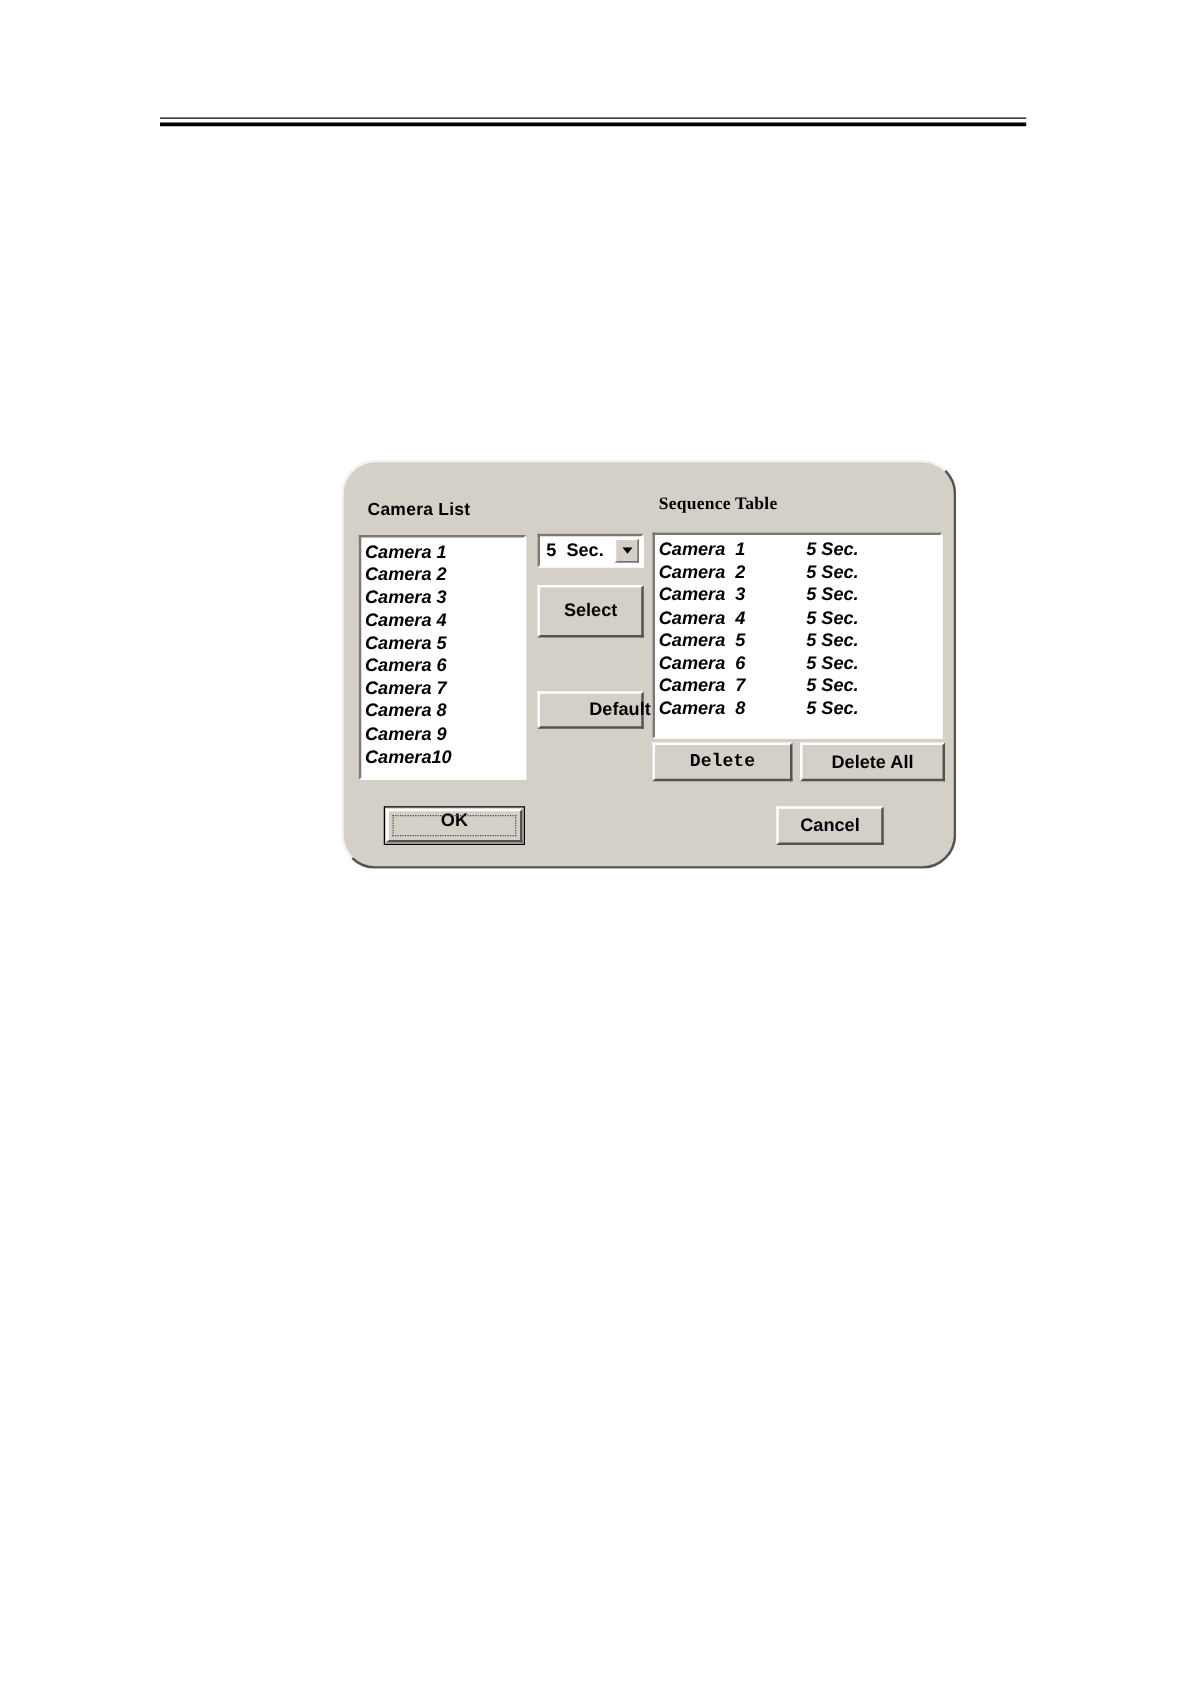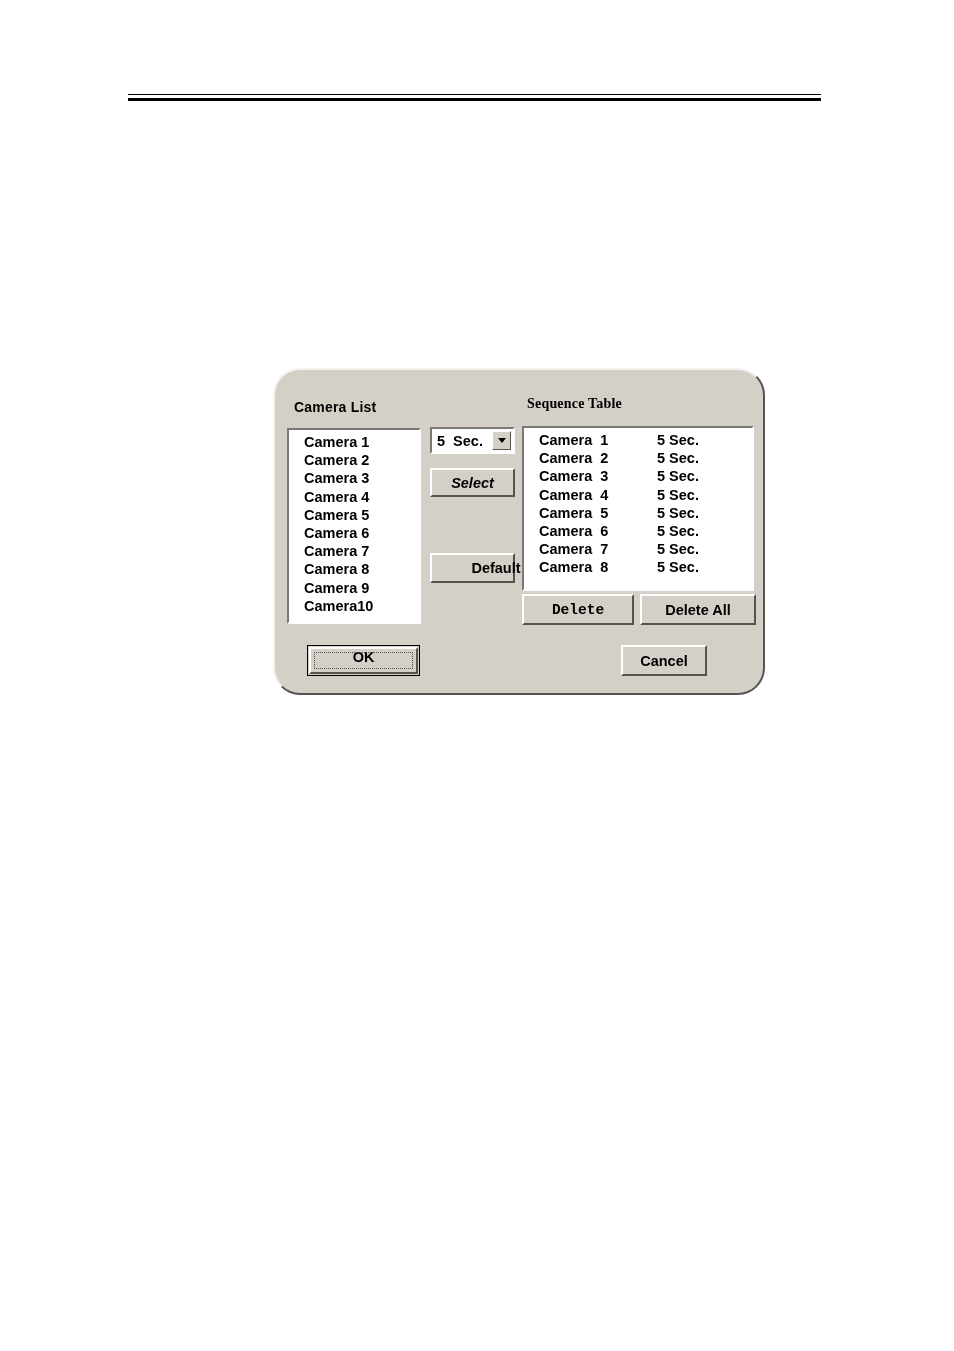--- a/index.html
+++ b/index.html
@@ -84,21 +84,22 @@
     width: 134px;
     height: 196px;
   }
   #sequence-listbox {
     left: 247px;
     top: 56px;
     width: 232px;
     height: 165px;
   }
   .list-inner {
-    padding: 3px 0 0 15px;
+    padding: 3px 0 0 3px;
+    font-style: italic;
   }
   .list-item {
     font-size: 14.5px;
     font-weight: bold;
     color: #000000;
     line-height: 18.2px;
     white-space: pre;
   }
   .seq-row {
     display: flex;
@@ -168,21 +169,21 @@
     box-sizing: border-box;
     display: flex;
     align-items: center;
     justify-content: center;
     font-size: 14.5px;
     font-weight: bold;
     color: #000000;
     white-space: nowrap;
     cursor: default;
   }
-  #btn-select  { left: 155px; top: 98px;  width: 85px; height: 29px; font-style: italic; }
+  #btn-select  { left: 155px; top: 98px;  width: 85px; height: 42px; }
   #btn-default { left: 155px; top: 183px; width: 85px; height: 30px; padding-left: 47px; }
   #btn-delete      { left: 247px; top: 224px; width: 112px; height: 31px; font-family: Liberation Mono, monospace; }
   #btn-delete-all  { left: 365px; top: 224px; width: 116px; height: 31px; }
   #btn-cancel      { left: 346px; top: 275px; width: 86px; height: 31px; }
 
   
   #btn-ok-wrap {
     position: absolute;
     left: 32px;
     top: 275px;

